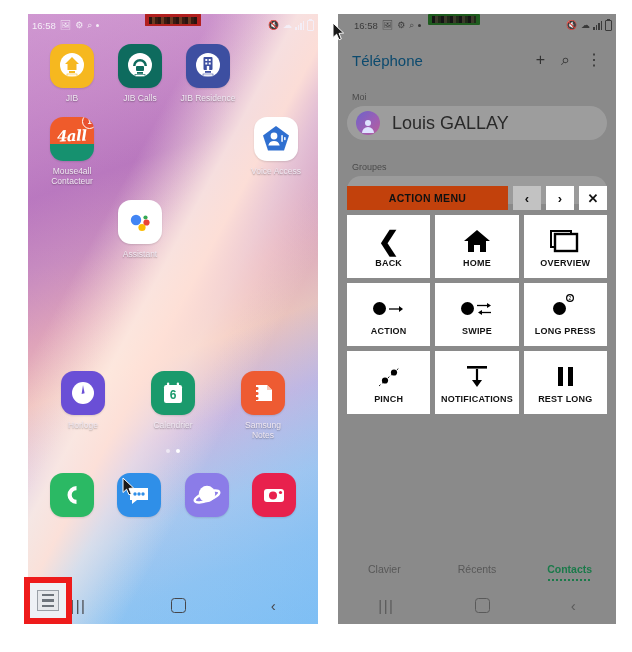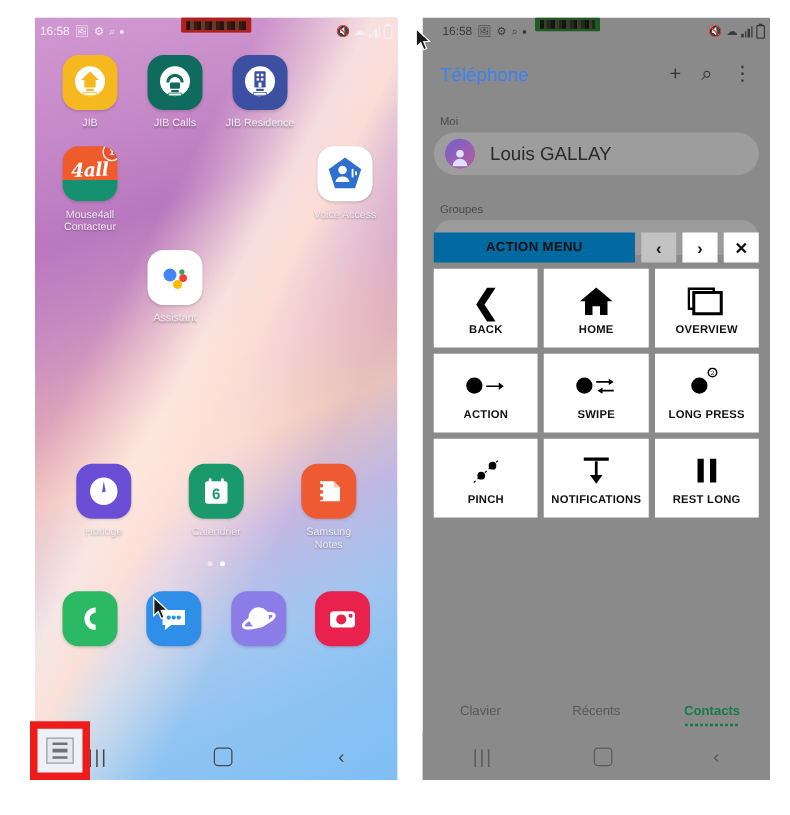--- a/index.html
+++ b/index.html
@@ -125,43 +125,43 @@
     border:6px solid #ee1b1b;box-sizing:border-box;z-index:12;background:#eef1f6;}
   #menu-highlight .mh-inner{position:absolute;inset:7px;background:#e6e8ec;
     border:1px solid #9aa0a8;display:flex;flex-direction:column;
     justify-content:center;gap:3px;padding:0 4px;box-sizing:border-box;}
   #menu-highlight .mh-inner i{display:block;height:2.5px;background:#6d737b;}
 
   
   .app-bg{position:absolute;inset:0;background:#8a8a8a;}
   .r-header{position:absolute;left:0;right:0;top:26px;height:40px;display:flex;
     align-items:center;padding:0 14px;box-sizing:border-box;z-index:3;}
-  .r-title{font-size:15px;color:#3b82f6;}
+  .r-title{font-size:15px;color:#0c4a6e;}
   .r-acts{margin-left:auto;display:flex;align-items:center;gap:16px;color:#333;}
   .r-acts .a{font-size:16px;line-height:1;}
   .sect-label{position:absolute;left:14px;font-size:9px;color:#4a4a4a;z-index:3;}
   #lbl-moi{top:78px;}
   #lbl-grp{top:148px;}
   .me-row{position:absolute;left:9px;right:9px;top:92px;height:34px;border-radius:17px;
     background:rgba(255,255,255,0.17);display:flex;align-items:center;padding-left:9px;
     box-sizing:border-box;z-index:3;}
   .avatar{width:24px;height:24px;border-radius:50%;
     background:linear-gradient(135deg,#6e63c9 0%,#9a5fb5 55%,#b85c9a 100%);
     display:flex;align-items:center;justify-content:center;}
   .avatar .head{width:6px;height:6px;border-radius:50%;background:#dfe2ff;position:relative;}
   .avatar .head::after{content:"";position:absolute;left:-3px;top:7px;width:12px;height:6px;
     border-radius:6px 6px 0 0;background:#dfe2ff;}
-  .me-name{margin-left:12px;font-size:15px;color:#2a2a2a;}
+  .me-name{margin-left:12px;font-size:18px;color:#2a2a2a;}
   .grp-row{position:absolute;left:9px;right:9px;top:162px;height:28px;border-radius:14px;
     background:rgba(255,255,255,0.15);z-index:2;}
 
   
   .am{position:absolute;left:9px;right:9px;top:172px;z-index:9;}
   .am-top{display:flex;gap:5px;}
-  .am-title{flex:1;height:24px;background:#0369a1;display:flex;align-items:center;
+  .am-title{flex:1;height:24px;background:#c2410c;display:flex;align-items:center;
     justify-content:center;font-size:10.5px;font-weight:bold;color:#111;letter-spacing:0.3px;}
   .am-nav{width:28px;height:24px;background:#ffffff;display:flex;align-items:center;
     justify-content:center;font-size:13px;font-weight:bold;color:#111;}
   .am-nav.sel{background:#c2c2c2;}
   .am-grid{margin-top:5px;display:grid;grid-template-columns:repeat(3,1fr);gap:5px;}
   .am-cell{background:#ffffff;height:63px;display:flex;flex-direction:column;
     align-items:center;justify-content:center;padding:2px 3px;box-sizing:border-box;}
   .am-gl{height:30px;display:flex;align-items:center;justify-content:center;color:#000;}
   .am-lb{font-size:9px;font-weight:bold;color:#111;text-align:center;line-height:10px;
     letter-spacing:0.2px;margin-top:2px;}

